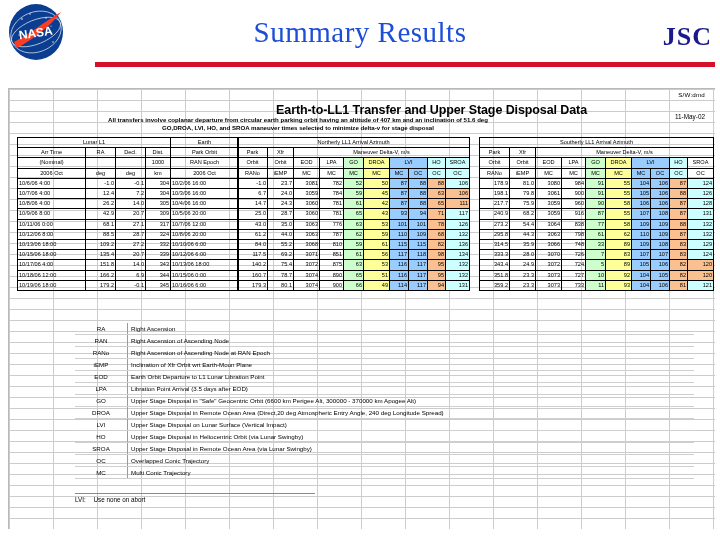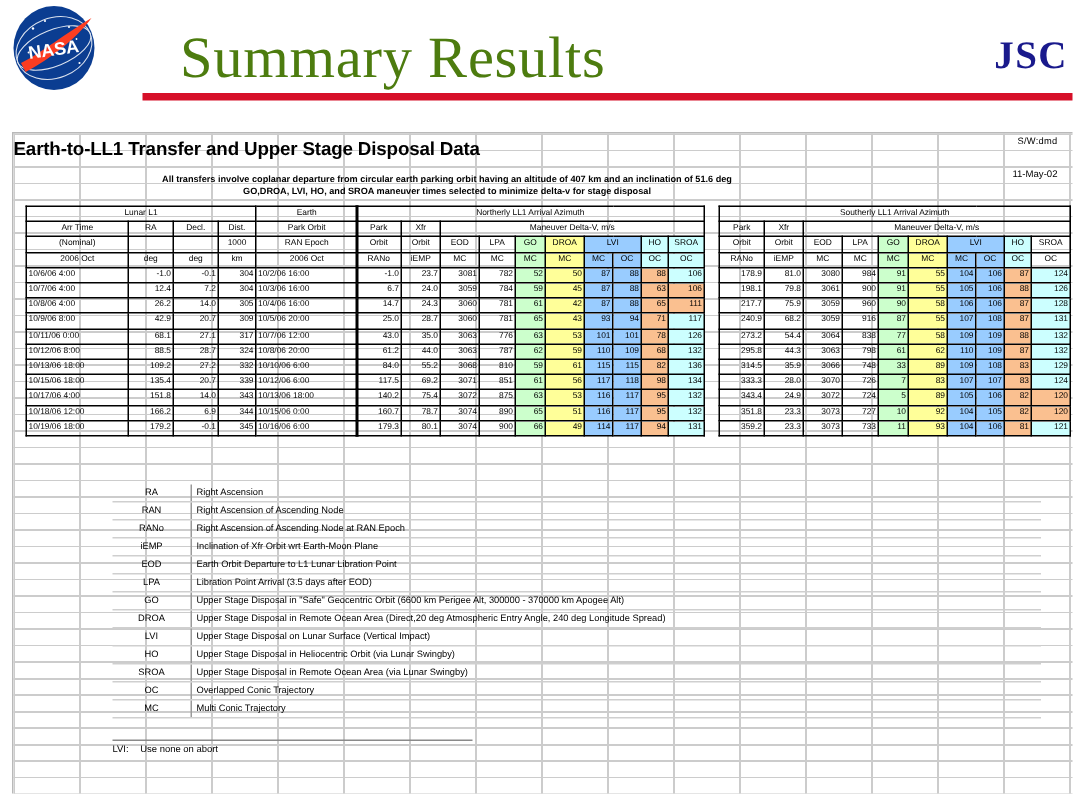--- a/index.html
+++ b/index.html
@@ -23,23 +23,24 @@
   }
   #nasa-logo {
     position: absolute;
     left: 6px; top: 2px;
     width: 60px; height: 60px;
   }
   #slide-title {
     position: absolute;
     left: 120px; top: 16px;
     width: 480px;
+    text-align: center;
     font-family: "Liberation Serif", serif;
-    font-size: 39px;
-    color: #4d7c0f;
+    font-size: 29px;
+    color: #1d4ed8;
     letter-spacing: .5px;
     white-space: nowrap;
   }
   #jsc-mark {
     position: absolute;
     right: 8px; top: 22px;
     font-family: "Liberation Serif", serif;
     font-weight: bold;
     font-size: 26px;
     color: #1a1a8c;
@@ -78,22 +79,22 @@
   #doc-meta-sw {
     right: 10px; top: 2px;
     font-size: 6.2px;
     letter-spacing: .2px;
   }
   #doc-meta-date {
     right: 10px; top: 24px;
     font-size: 6.4px;
   }
   #doc-title {
-    left: 0; top: 3px; width: 578px;
-    text-align: left;
+    left: 0; top: 14px; width: 578px;
+    text-align: right;
     font-size: 12.5px;
     font-weight: bold;
     letter-spacing: -0.1px;
   }
   #doc-sub1 {
     left: 0; top: 27px; width: 578px;
     text-align: center;
     font-size: 6.1px;
     font-weight: bold;
   }

